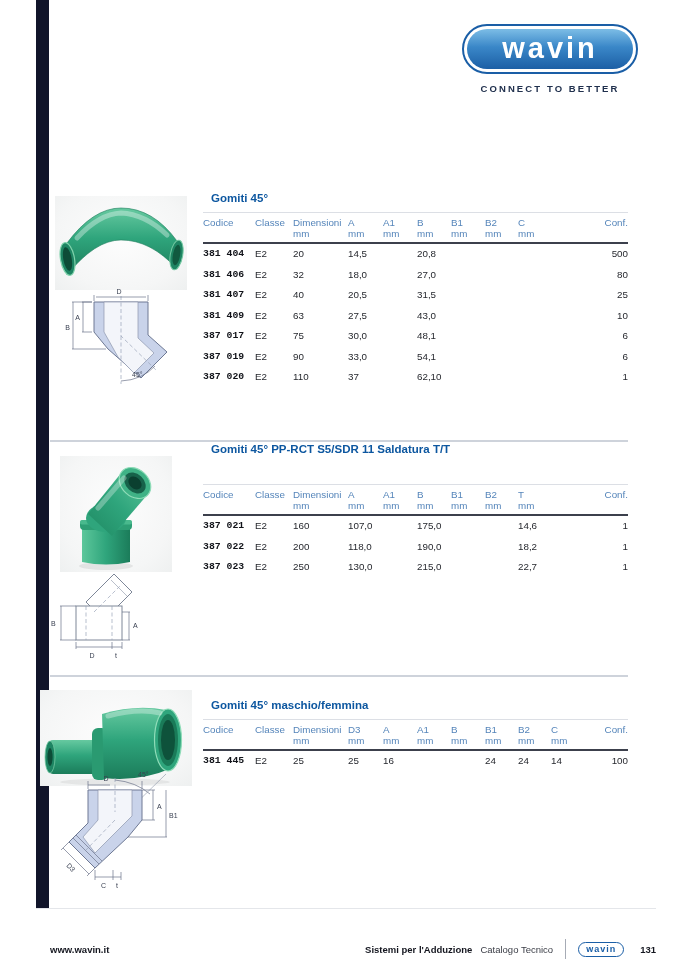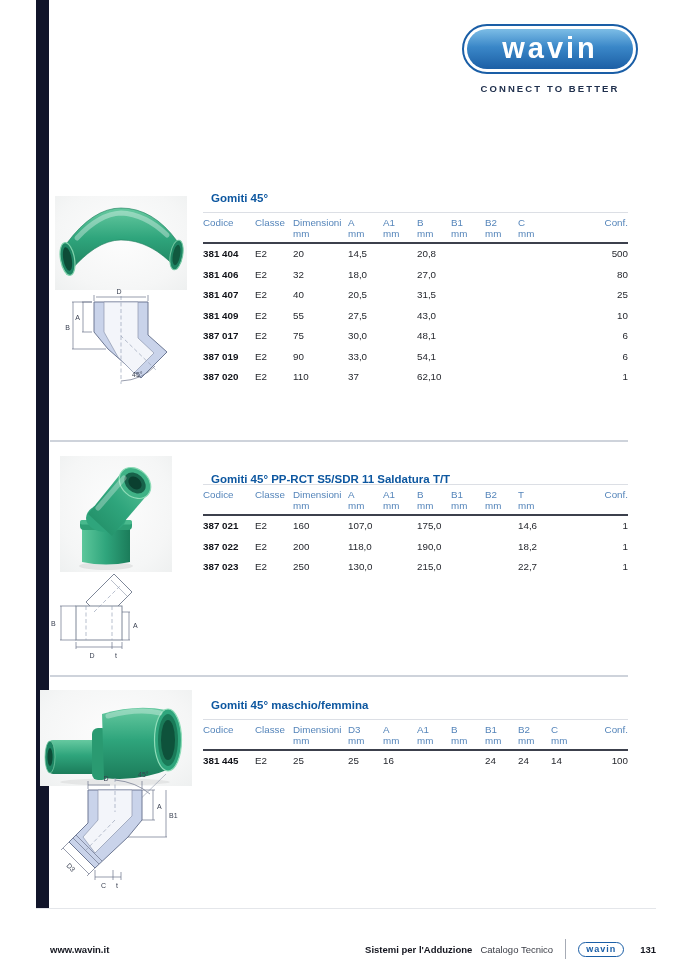--- a/index.html
+++ b/index.html
@@ -14,31 +14,31 @@
         border-radius:32px;background:#fff;padding:3px;box-sizing:border-box;}
   .logo-core{width:100%;height:100%;border-radius:30px;
         background:linear-gradient(180deg,#7cbde6 0%,#3a87c8 45%,#1c5fa5 100%);
         display:flex;align-items:center;justify-content:center;color:#fff;font-weight:bold;
         font-size:29px;letter-spacing:3px;padding-bottom:2px;box-sizing:border-box;}
   .tagline{position:absolute;left:462px;top:83px;width:176px;text-align:center;font-size:9.5px;
         font-weight:bold;letter-spacing:2.1px;color:#20304d;}
 
   
   .sec-title{position:absolute;left:203px;margin:8px;font-size:11.5px;font-weight:bold;color:#0d57a0;}
-  .t1{top:184px}.t2{top:465px}.t3{top:691px}
+  .t1{top:184px}.t2{top:435px}.t3{top:691px}
 
   
   table.spec{position:absolute;left:203px;width:425px;border-collapse:collapse;table-layout:fixed;
         font-size:9.8px;color:#26282e;}
   .tb1{top:212px}.tb2{top:484px}.tb3{top:719px}
   table.spec thead th{font-weight:normal;color:#5585ba;text-align:left;vertical-align:top;
         border-top:1px solid #dcdfe5;border-bottom:2px solid #3c404c;padding:4px 0 3px;}
   table.spec thead th div{line-height:11px;}
   table.spec tbody td{padding:5px 0 5.5px;text-align:left;vertical-align:top;line-height:10px;}
-  td.codice{font-weight:bold;color:#111319;}
+  td.codice{font-weight:bold;color:#111319;font-family:Liberation Mono, monospace;}
   .col-last{text-align:right !important;}
 
   
   .divider{position:absolute;left:50px;width:578px;height:2px;background:#ced3db;}
   .dv1{top:440px}.dv2{top:675px}
   .foot-rule{position:absolute;left:36px;top:908px;width:620px;height:1px;background:#e4e6ea;}
 
   
   .photo{position:absolute;background:radial-gradient(ellipse at 50% 45%,#fdfdfd 0%,#f5f6f6 70%,#eef0f0 100%);}
   .ph1{left:55px;top:196px;width:132px;height:94px;}
@@ -212,21 +212,21 @@
           <td></td>
           <td>31,5</td>
           <td></td>
           <td></td>
           <td></td>
           <td class="col-last">25</td>
         </tr>
         <tr>
           <td class="codice">381 409</td>
           <td>E2</td>
-          <td>55</td>
+          <td>63</td>
           <td>27,5</td>
           <td></td>
           <td>43,0</td>
           <td></td>
           <td></td>
           <td></td>
           <td class="col-last">10</td>
         </tr>
         <tr>
           <td class="codice">387 017</td>

